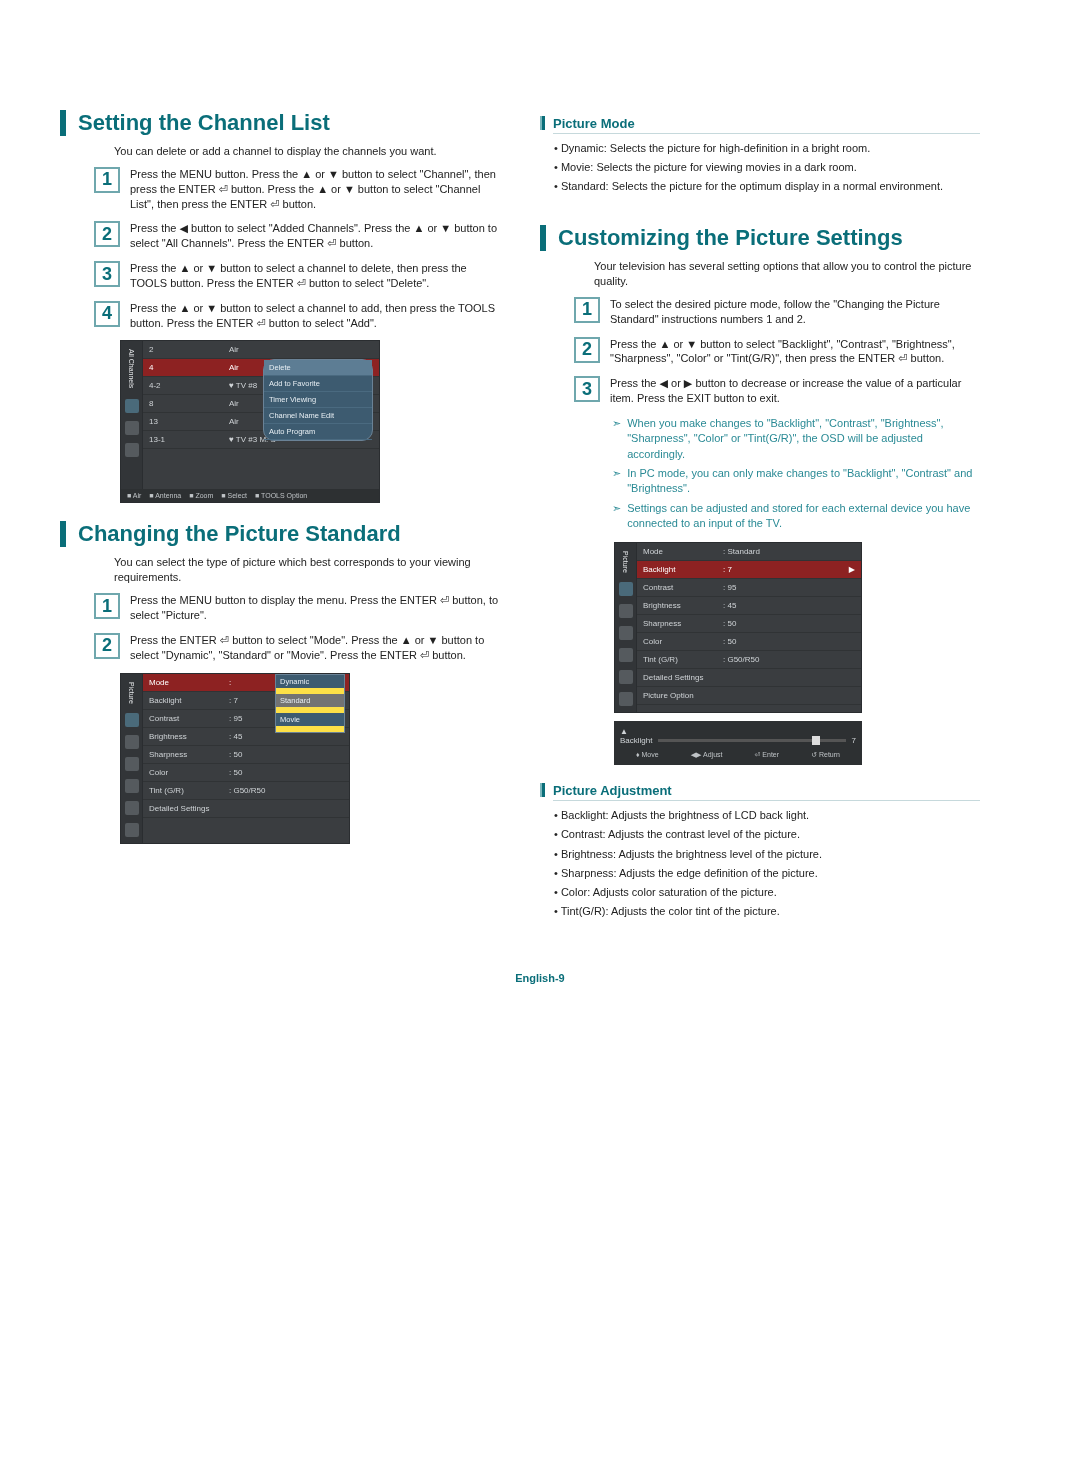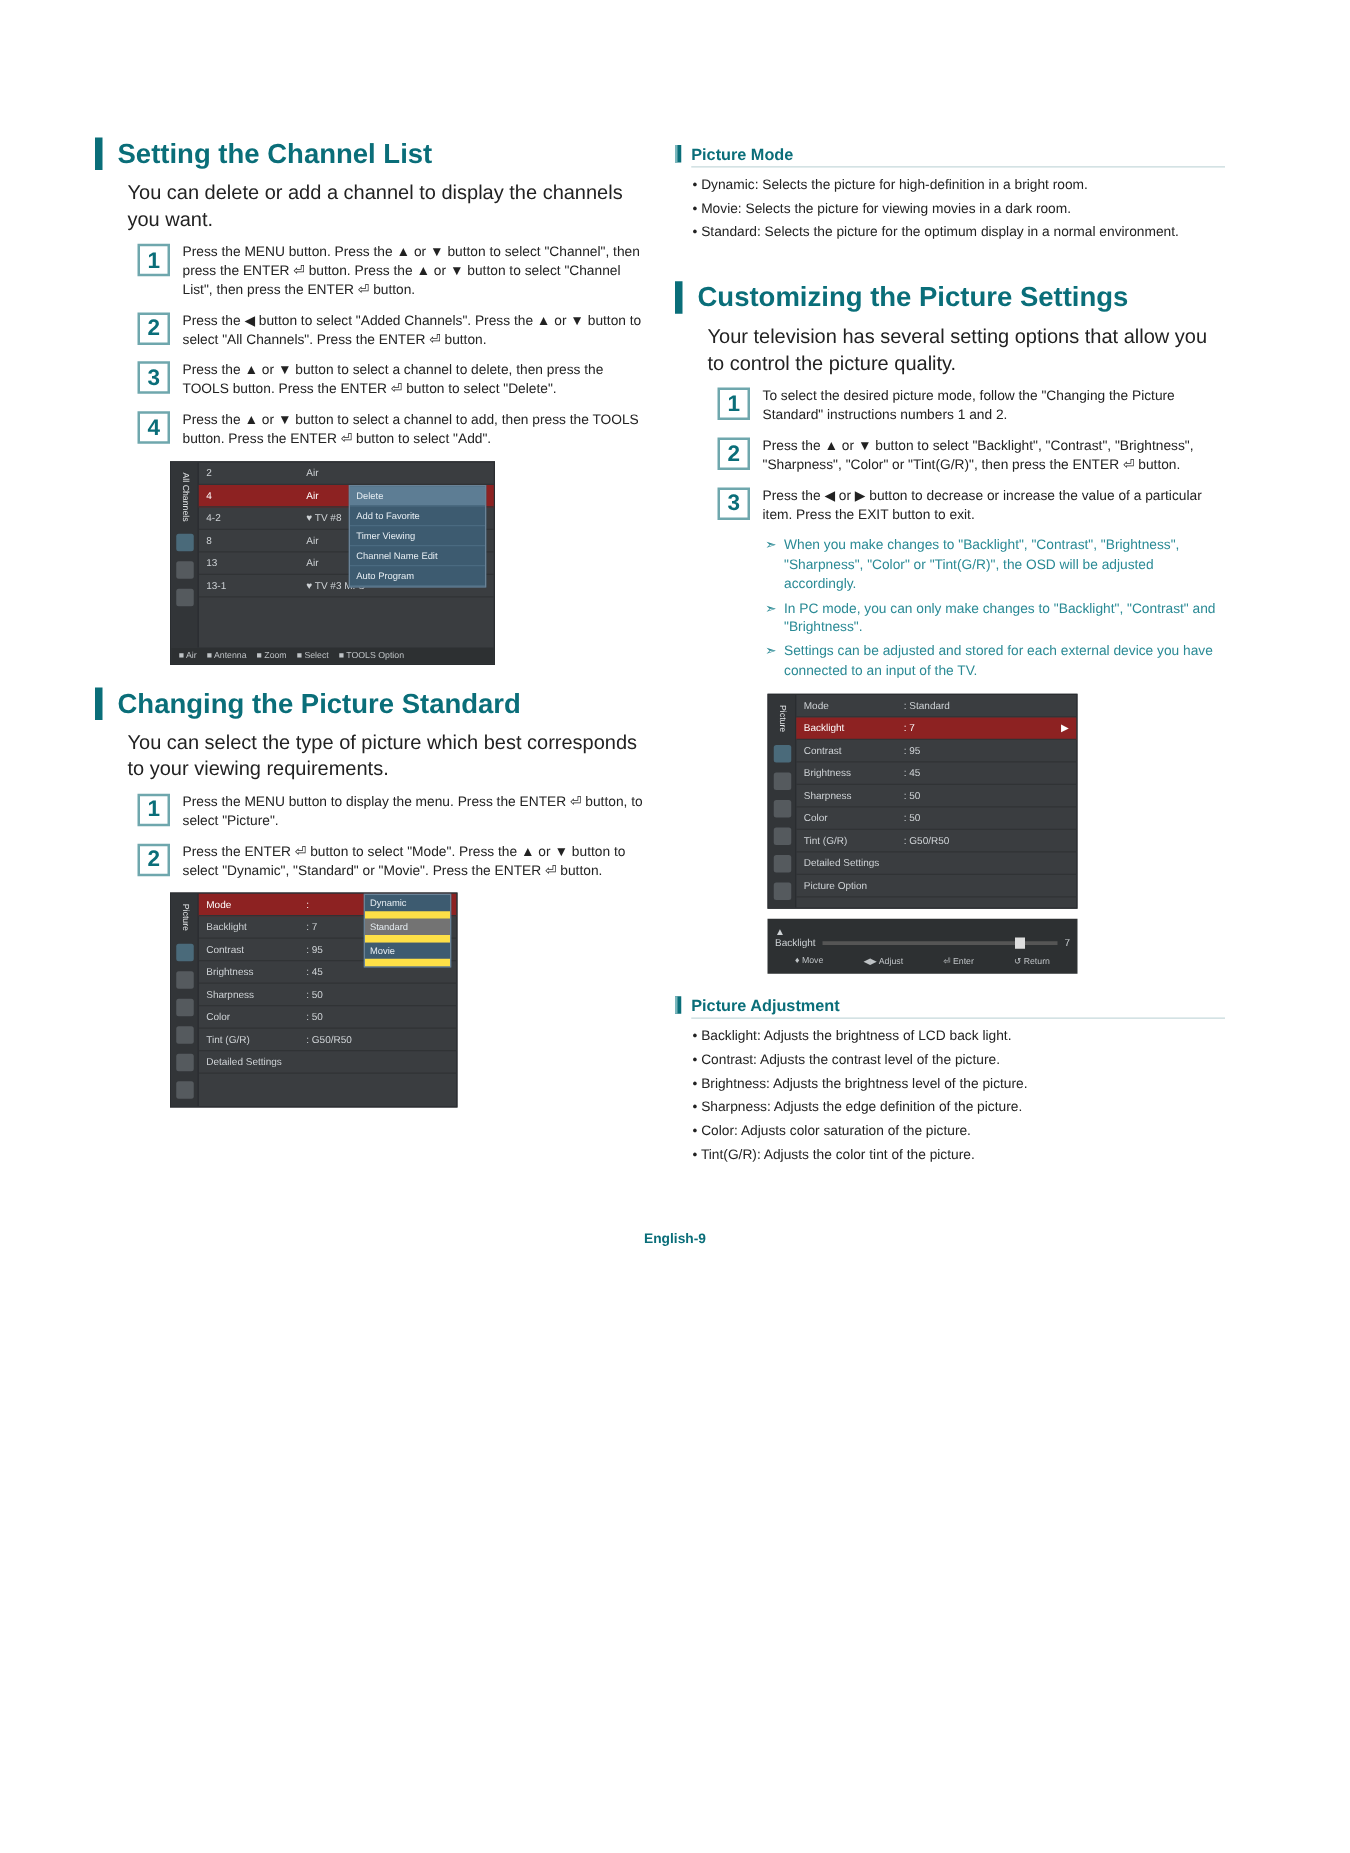--- a/index.html
+++ b/index.html
@@ -1,25 +1,25 @@
 <!DOCTYPE html>
 <html><head>
 <meta charset="utf-8">
 <style>
   * { box-sizing: border-box; margin: 0; padding: 0; }
   body { font-family: Arial, Helvetica, sans-serif; font-size: 11px; color: #222; background: #fff; width: 1080px; height: 1482px; }
-  .page { padding: 110px 100px 40px 76px; display: flex; gap: 24px; }
+  .page { padding: 110px 100px 40px 60px; display: flex; gap: 40px; }
   .col { flex: 1; min-width: 0; }
   .sect-head { display: flex; align-items: center; margin-bottom: 8px; }
   .sect-bar { width: 6px; height: 26px; background: #0a6e79; margin-right: 12px; }
   .sect-title { font-size: 22px; font-weight: bold; color: #0a6e79; }
   .sub-head { display: flex; align-items: flex-start; margin: 6px 0 6px 0; }
   .sub-bar { width: 5px; height: 14px; background: #0a6e79; margin-right: 8px; border-left: 2px solid #7ab6bc; }
   .sub-title { font-size: 13px; font-weight: bold; color: #0a6e79; border-bottom: 1px solid #c6d9dc; flex: 1; padding-bottom: 2px; }
-  .intro { font-size: 16px; margin: 0 0 8px 26px; line-height: 1.35; }
+  .intro { font-size: 11px; margin: 0 0 8px 54px; line-height: 1.35; }
   .steps { margin-left: 34px; }
   .step { display: flex; gap: 10px; margin-bottom: 10px; }
   .step-num { width: 26px; height: 26px; border: 2px solid #6fa7ad; background: #fff; color: #0a6e79; font-size: 18px; font-weight: bold; display: flex; align-items: center; justify-content: center; flex-shrink: 0; }
   .step-txt { font-size: 11px; line-height: 1.35; }
   .notes { margin: 6px 0 8px 72px; font-size: 11px; color: #2a8a95; line-height: 1.4; }
   .note-row { display: flex; gap: 6px; margin-bottom: 4px; }
   .note-arrow { color: #2a8a95; flex-shrink: 0; }
   .bullets { margin-left: 14px; font-size: 11px; line-height: 1.55; }
   .bullets li { margin-bottom: 2px; list-style: none; text-indent: -8px; padding-left: 8px; }
   .bullets li::before { content: "• "; }
@@ -112,21 +112,21 @@
               </div>
             <div class="osd-row">
                 <span class="c1">13</span>
                 <span class="c2">Air</span>
               </div>
             <div class="osd-row">
                 <span class="c1">13-1</span>
                 <span class="c2">♥ TV #3   M. S</span>
               </div>
             <div style="height:40px"></div>
-            <div class="popup" style="top:18px;">
+            <div class="popup" style="top:18px;border-radius:11px;">
               <div class="phl">Delete</div>
               <div>Add to Favorite</div>
               <div>Timer Viewing</div>
               <div>Channel Name Edit</div>
               <div>Auto Program</div>
             </div>
           </div>
         </div>
         <div class="osd-foot">
           <span>Air</span>

